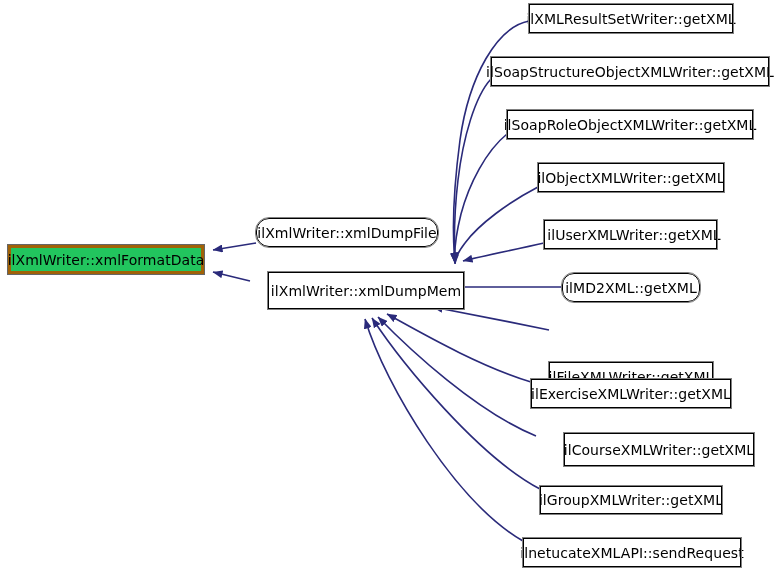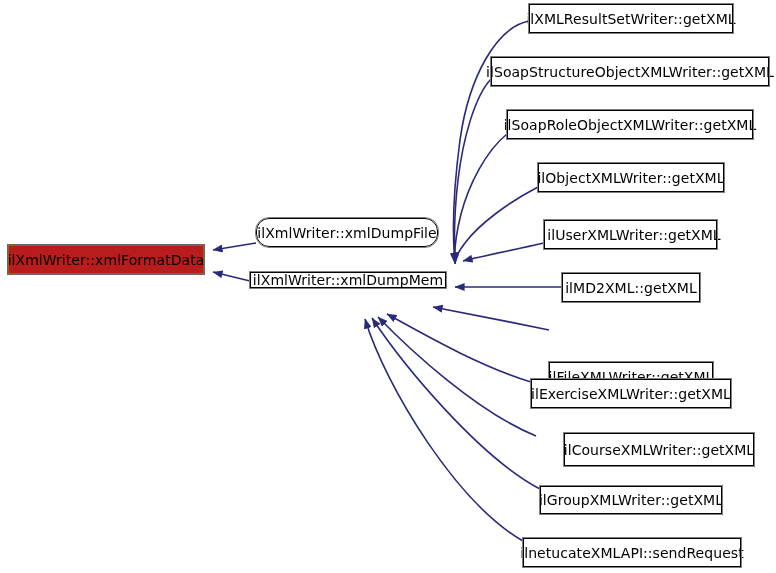--- a/index.html
+++ b/index.html
@@ -37,22 +37,22 @@
     display: flex;
     align-items: center;
     justify-content: center;
     font-size: 14px;
     color: #000000;
     white-space: nowrap;
     letter-spacing: 0.05px;
     z-index: 2;
   }
   .node.highlight {
-    background: #b91c1c;
-    border: 1px solid #a16207;
+    background: #22c55e;
+    border: 3px solid #a16207;
     outline: 1px solid #666666;
     justify-content: center;
   }
   .node-label {
     display: block;
     line-height: 1;
     padding: 0 6px;
   }
 </style>
 </head>
@@ -87,39 +87,39 @@
       <path d="M523,541 C457,503 386,388 365,319"></path>
     </g>
   </svg>
 
   <div class="node highlight" style="left: 8px; top: 245px; width: 196px; height: 29px;">
     <span class="node-label">ilXmlWriter::xmlFormatData</span>
   </div>
   <div class="node" style="left: 256px; top: 218px; width: 182px; height: 29px; border-radius: 13px;">
     <span class="node-label">ilXmlWriter::xmlDumpFile</span>
   </div>
-  <div class="node" style="left: 250px; top: 272px; width: 196px; height: 16px;">
+  <div class="node" style="left: 268px; top: 272px; width: 196px; height: 37px;">
     <span class="node-label">ilXmlWriter::xmlDumpMem</span>
   </div>
   <div class="node" style="left: 529px; top: 4px; width: 204px; height: 29px;">
     <span class="node-label">ilXMLResultSetWriter::getXML</span>
   </div>
   <div class="node" style="left: 491px; top: 57px; width: 278px; height: 29px;">
     <span class="node-label">ilSoapStructureObjectXMLWriter::getXML</span>
   </div>
   <div class="node" style="left: 507px; top: 110px; width: 246px; height: 29px;">
     <span class="node-label">ilSoapRoleObjectXMLWriter::getXML</span>
   </div>
   <div class="node" style="left: 538px; top: 163px; width: 186px; height: 29px;">
     <span class="node-label">ilObjectXMLWriter::getXML</span>
   </div>
   <div class="node" style="left: 544px; top: 220px; width: 173px; height: 29px; padding-left: 7px;">
     <span class="node-label">ilUserXMLWriter::getXML</span>
   </div>
-  <div class="node" style="left: 562px; top: 273px; width: 138px; height: 29px;">
+  <div class="node" style="left: 562px; top: 273px; width: 138px; height: 29px; border-radius: 12px;">
     <span class="node-label">ilMD2XML::getXML</span>
   </div>
   <div class="node" style="left: 549px; top: 326px; width: 164px; height: 29px; margin-top: 36px;">
     <span class="node-label">ilFileXMLWriter::getXML</span>
   </div>
   <div class="node" style="left: 531px; top: 379px; width: 200px; height: 29px;">
     <span class="node-label">ilExerciseXMLWriter::getXML</span>
   </div>
   <div class="node" style="left: 564px; top: 433px; width: 190px; height: 33px;">
     <span class="node-label">ilCourseXMLWriter::getXML</span>

